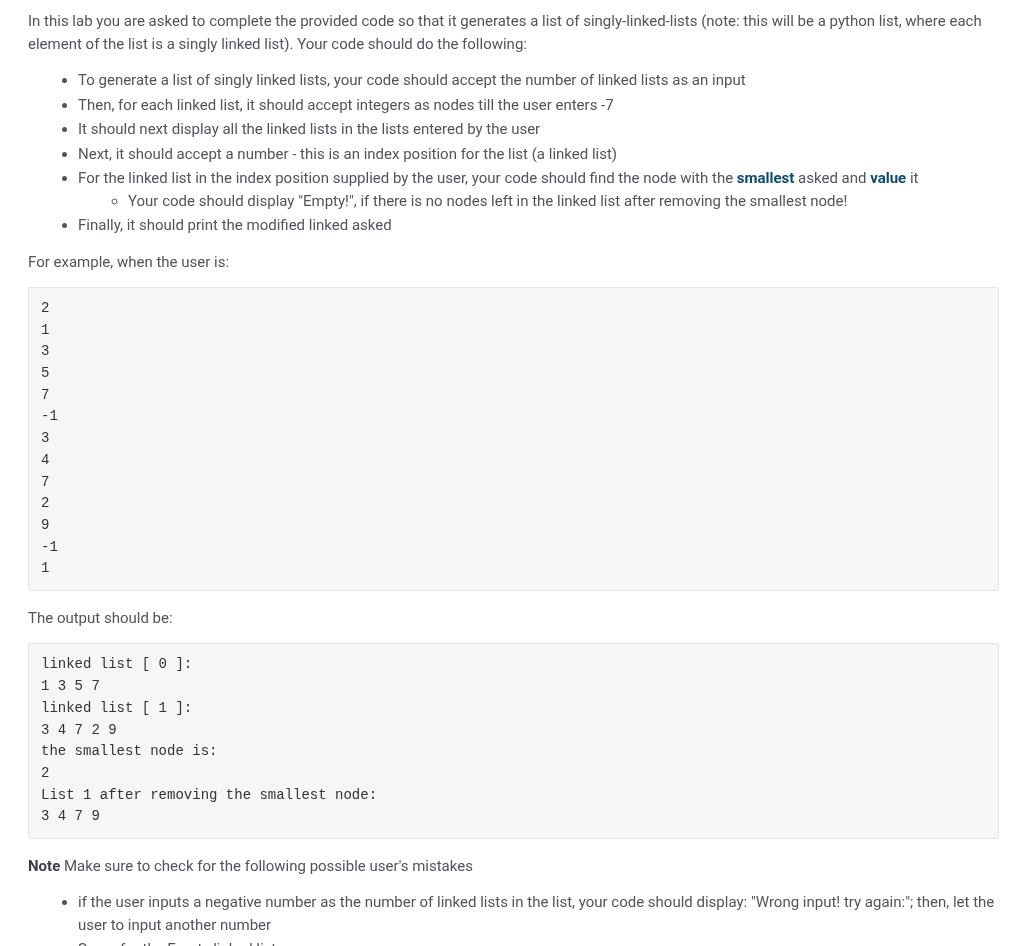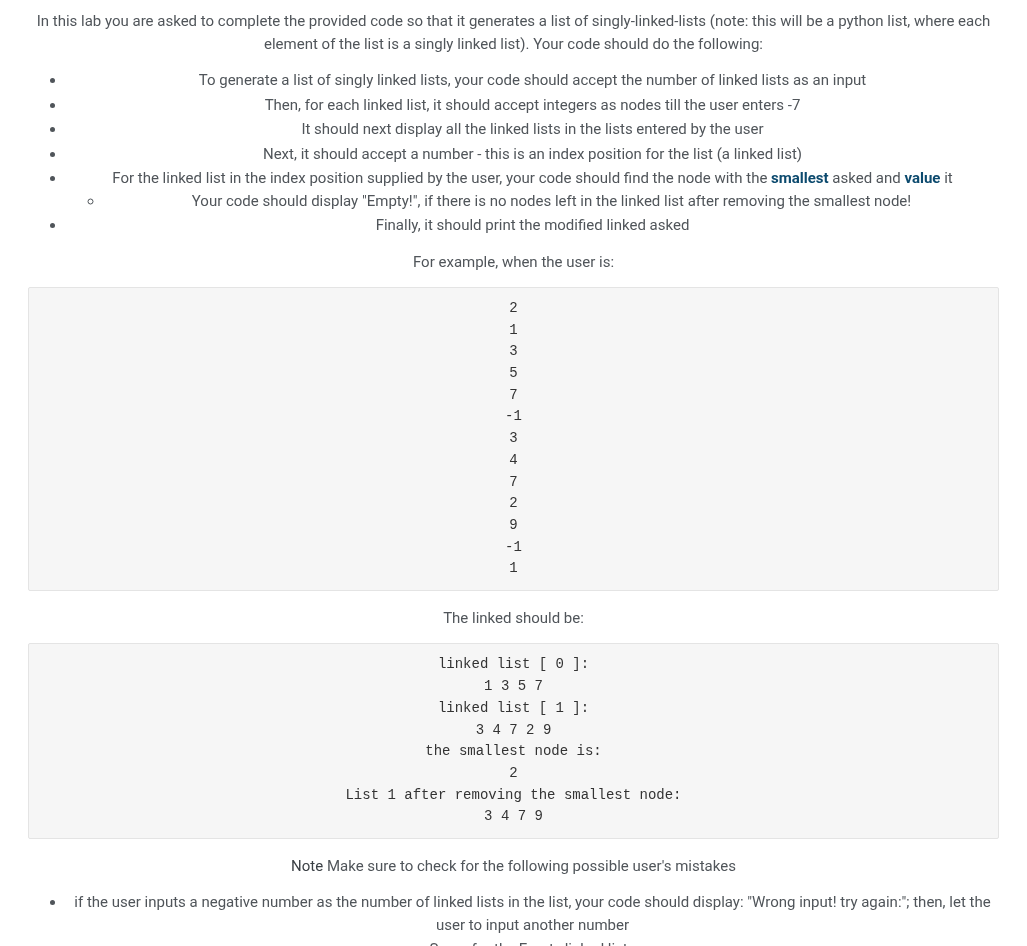--- a/index.html
+++ b/index.html
@@ -1,19 +1,18 @@
 <!DOCTYPE html>
 <html><head>
 <meta charset="utf-8">
 <style>
   * {
     box-sizing: border-box;
     margin: 0;
     padding: 0;
-    text-align: center;
   }
   body {
     font-family: -apple-system, BlinkMacSystemFont, "Segoe UI", Roboto, "Helvetica Neue", Arial, sans-serif;
     font-size: 15px;
     line-height: 1.5;
     color: #50555a;
     background: #ffffff;
     padding: 10px 28px 28px 28px;
     width: 1027px;
   }
@@ -25,39 +24,40 @@
     margin-bottom: 14px;
     padding-left: 38px;
   }
   ul ul {
     margin-bottom: 0;
     padding-left: 38px;
   }
   li {
     margin-bottom: 2px;
     color: #50555a;
+    margin-left: 12px;
   }
   strong {
     font-weight: 700;
     color: #0c4a6e;
   }
   pre {
     background: #f6f6f6;
     border: 1px solid #e4e4e4;
     padding: 10px 12px;
     font-family: "Courier New", Courier, monospace;
     font-size: 14px;
     line-height: 1.55;
     color: #333333;
     white-space: pre;
     margin-bottom: 16px;
     border-radius: 2px;
   }
   .note-label {
-    font-weight: 400;
+    font-weight: 700;
     color: #3a3f44;
     margin-top: 19px;
   }
 </style>
 </head>
 <body>
 
 <p>In this lab you are asked to complete the provided code so that it generates a list of singly-linked-lists (note: this will be a python list, where each element of the list is a singly linked list). Your code should do the following:</p>
 
 <ul>
@@ -83,21 +83,21 @@
 7
 -1
 3
 4
 7
 2
 9
 -1
 1</pre>
 
-<p>The linked should be:</p>
+<p>The output should be:</p>
 
 <pre>linked list [ 0 ]:
 1 3 5 7
 linked list [ 1 ]:
 3 4 7 2 9
 the smallest node is:
 2
 List 1 after removing the smallest node:
 3 4 7 9</pre>
 

